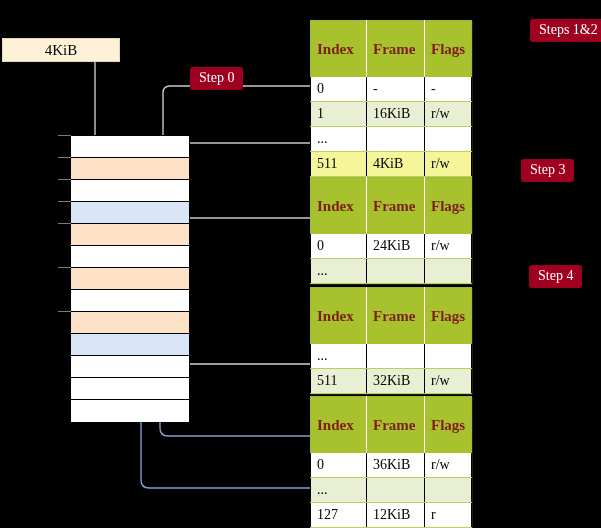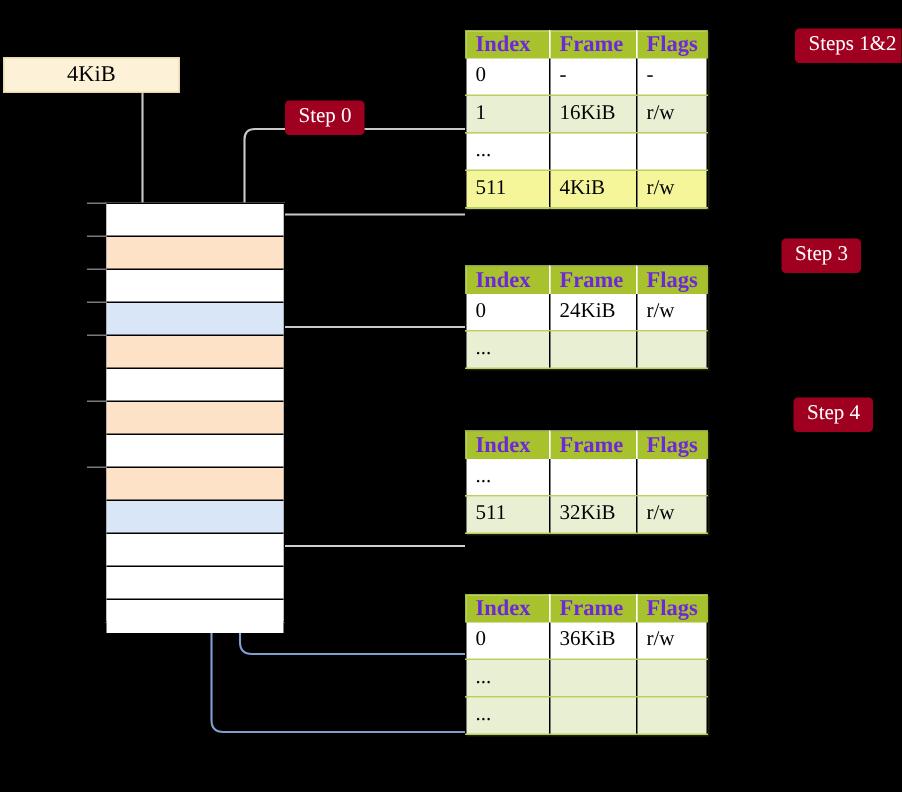--- a/index.html
+++ b/index.html
@@ -69,24 +69,24 @@
   .ptable {
     position: absolute;
     border-collapse: collapse;
     border: 1px solid #9fb93a;
     background: #ffffff;
     font-size: 14px;
     box-shadow: 1px 1px 0 rgba(90,90,40,0.35);
   }
   .ptable th {
     background: #a8c22e;
-    color: #6d28d9;
+    color: #7f1d1d;
     font-weight: bold;
     text-align: left;
-    padding: 0 6px;
+    padding: 19px 6px;
     border-right: 1px solid #ffffff;
     font-size: 15px;
     line-height: 18px;
   }
   .ptable th:last-child { border-right: none; }
   .ptable td {
     padding: 2px 6px;
     border: 1px solid #000;
     border-top: none;
     border-bottom: 1px solid #b9cf5f;
@@ -262,20 +262,25 @@
         <tr>
           <td class="col-index">0</td>
           <td class="col-frame">36KiB</td>
           <td class="col-flags">r/w</td>
         </tr>
         <tr class="alt">
           <td class="col-index">...</td>
           <td class="col-frame"></td>
           <td class="col-flags"></td>
         </tr>
+        <tr>
+          <td class="col-index">127</td>
+          <td class="col-frame">12KiB</td>
+          <td class="col-flags">r</td>
+        </tr>
         <tr class="alt">
           <td class="col-index">...</td>
           <td class="col-frame"></td>
           <td class="col-flags"></td>
         </tr>
       </tbody>
     </table>
   </div>
 
 </body></html>

